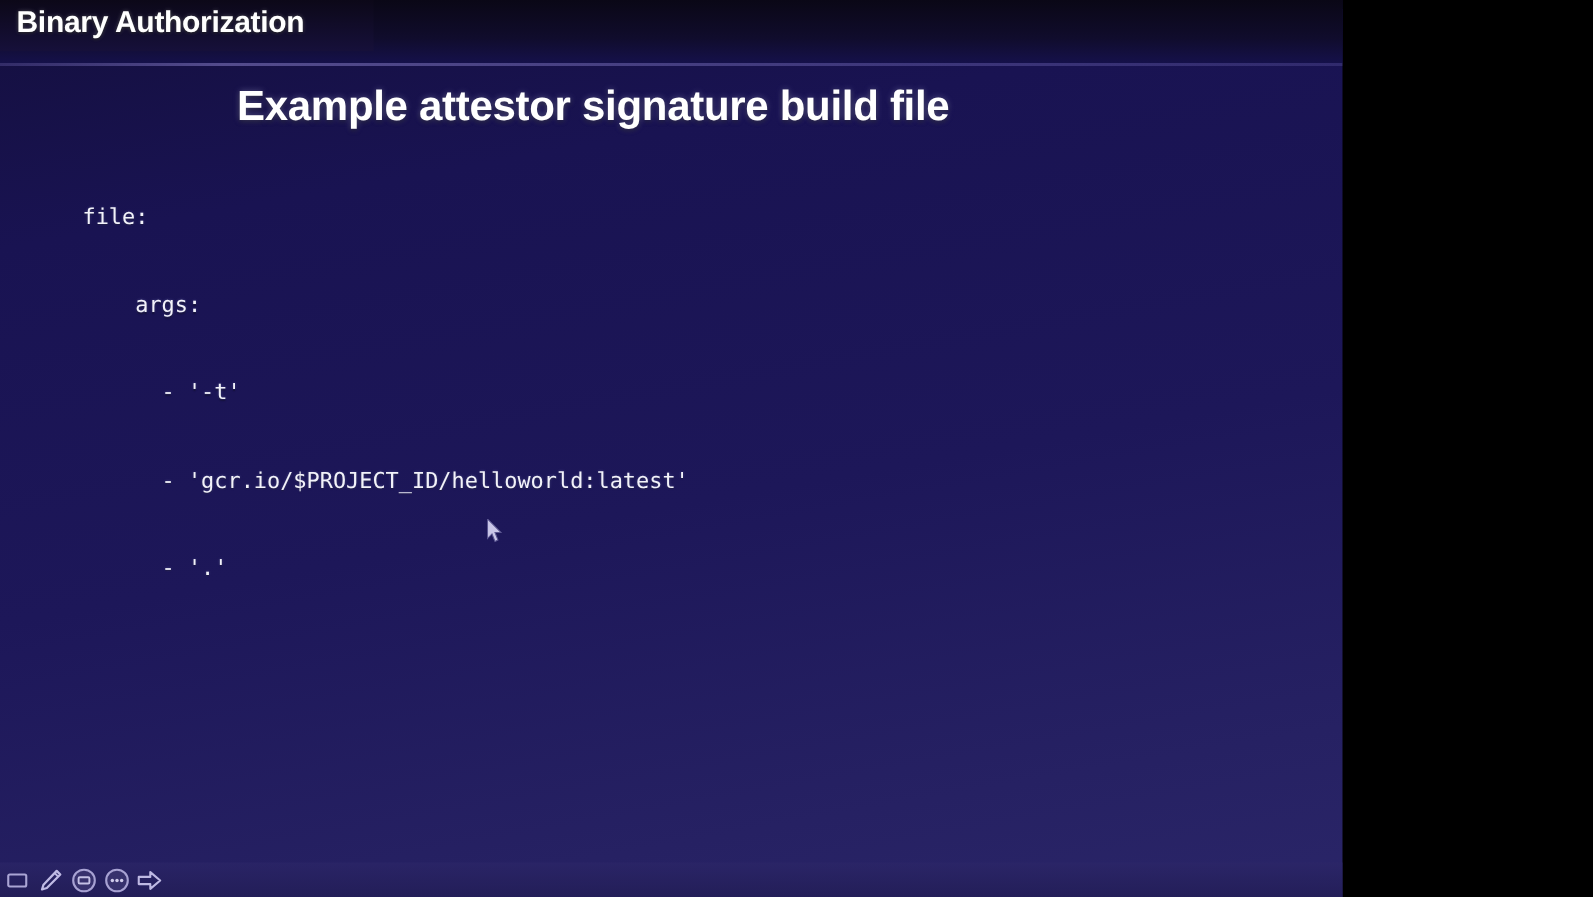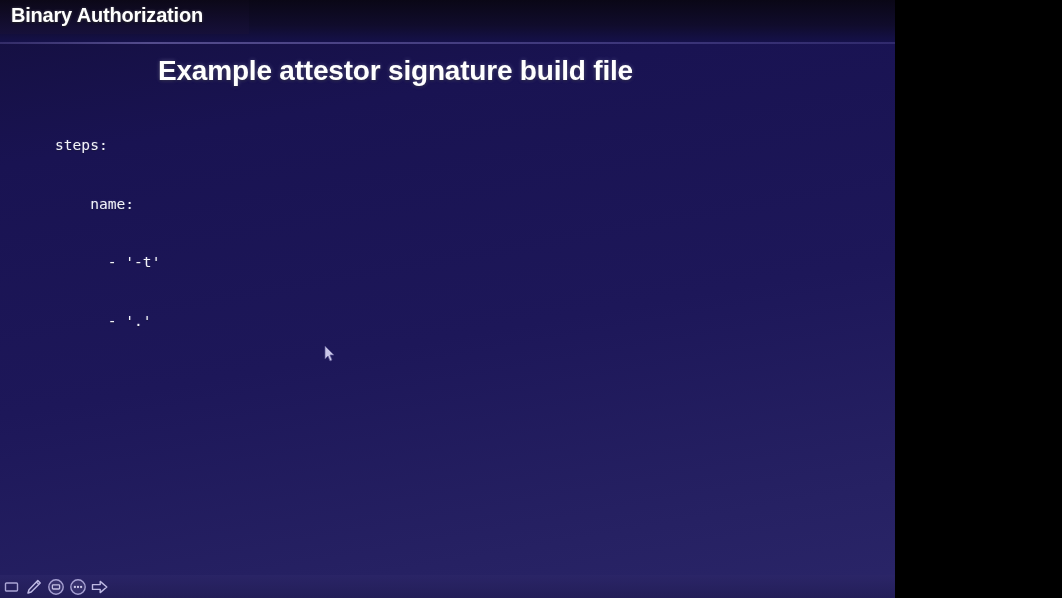--- a/index.html
+++ b/index.html
@@ -139,23 +139,24 @@
 
   <div id="header-bar">
     <div id="header-highlight"></div>
     <div id="header-title">Binary Authorization</div>
   </div>
   <div id="header-divider"></div>
 
   <div id="slide-title">Example attestor signature build file</div>
 
   <div id="code-block">
-    <div class="line">steps:</div>
-    <div class="line">    name:</div>
+    <div class="line">file:</div>
+    <div class="line">    args:</div>
     <div class="line">      - '-t'</div>
+    <div class="line">      - 'gcr.io/$PROJECT_ID/helloworld:latest'</div>
     <div class="line">      - '.'</div>
     
     
     
     
     
     
     
     
     

